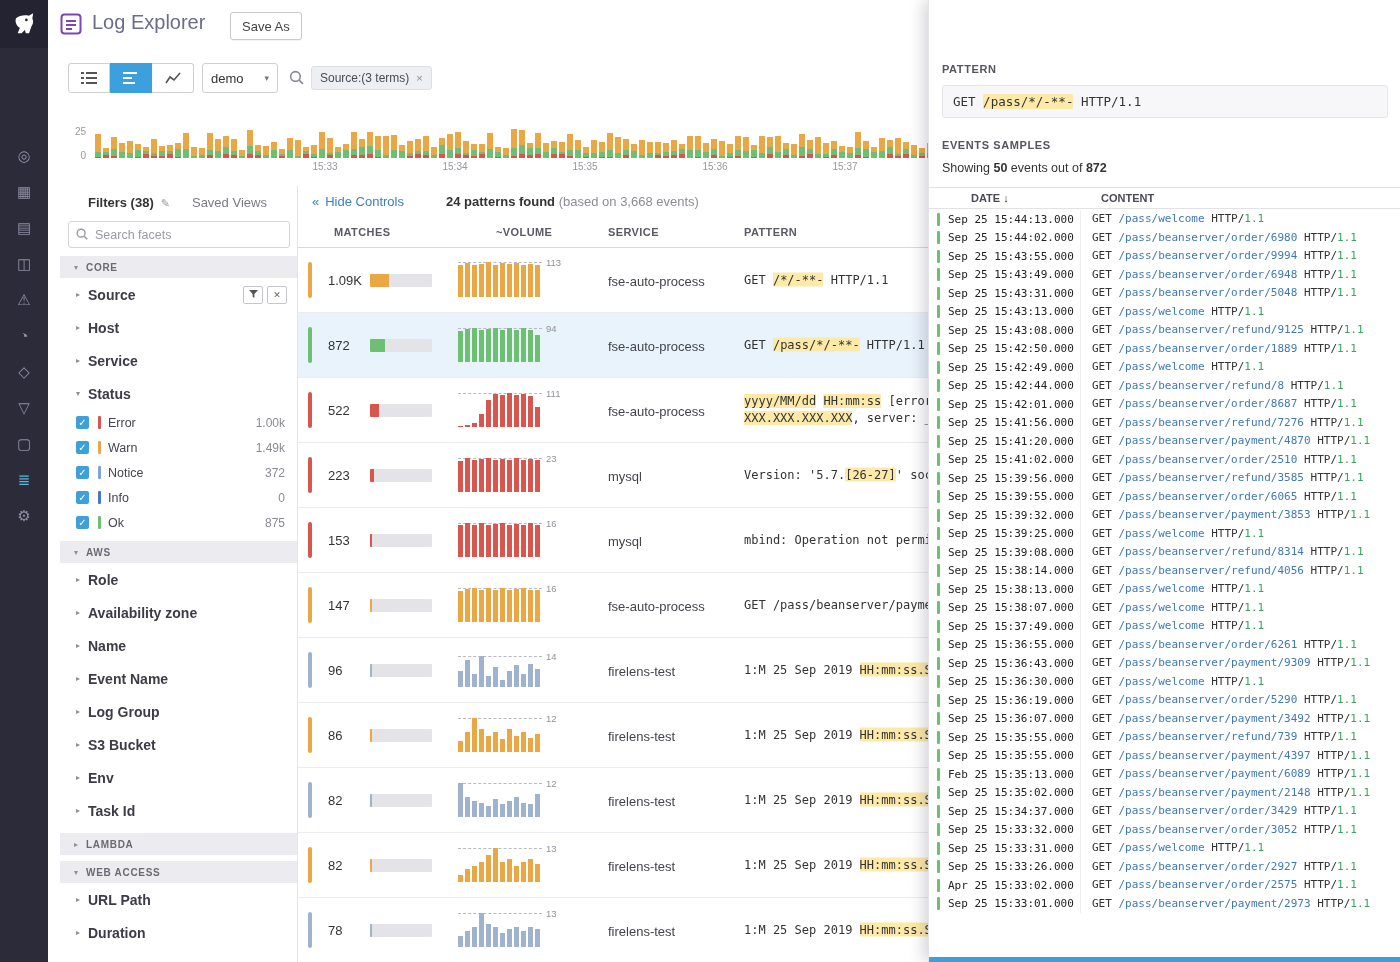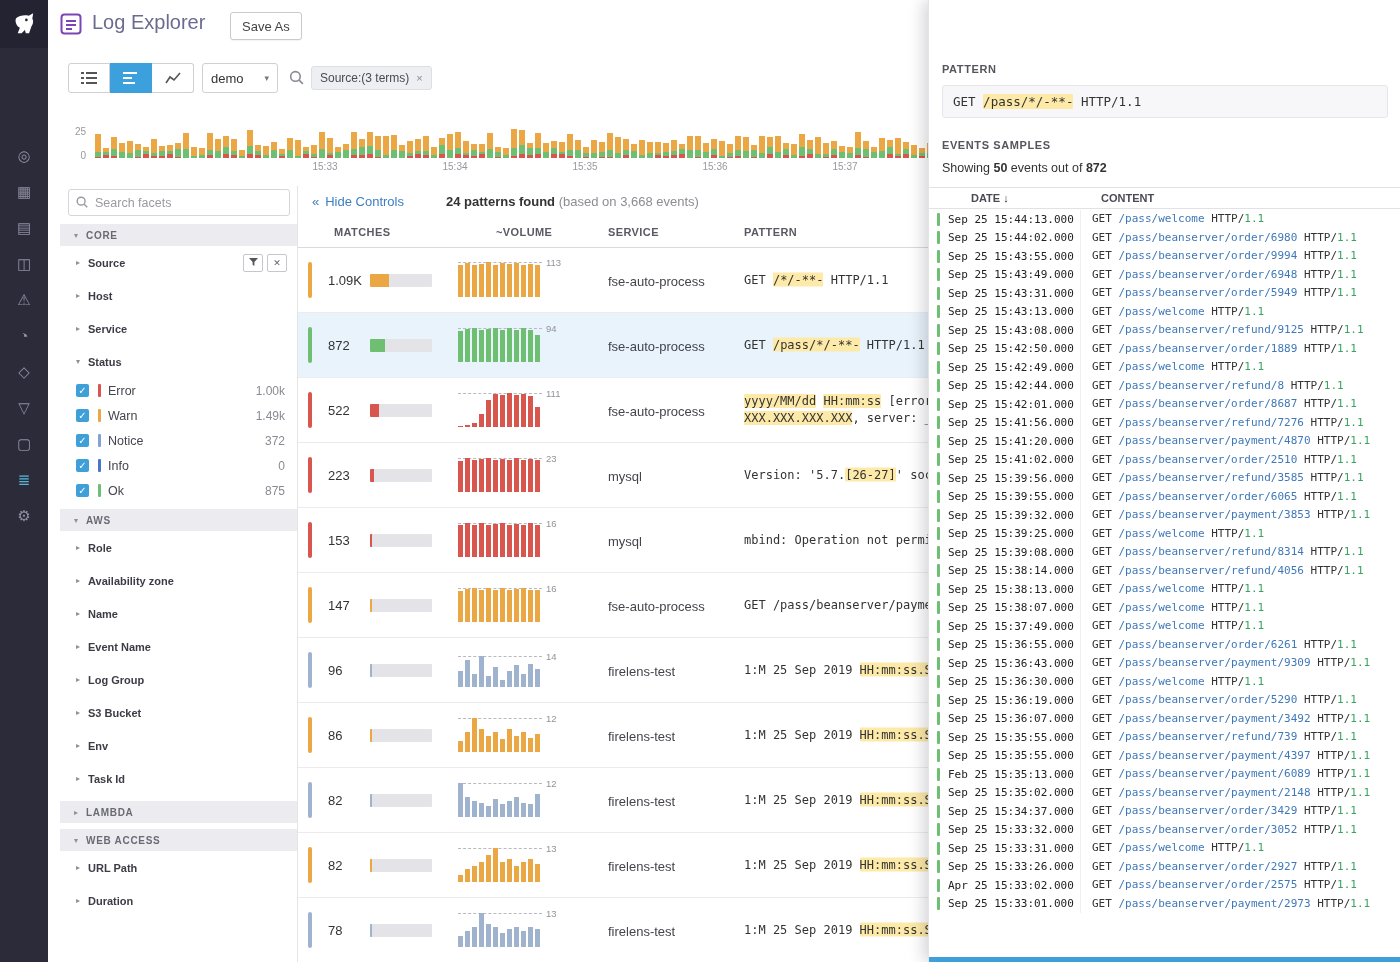--- a/index.html
+++ b/index.html
@@ -56,21 +56,21 @@
   .tab-saved{font-size:13px;color:#7a7a84;cursor:pointer}
   .fs-search{position:relative;margin:3px 8px 8px 8px}
   .fs-search svg{position:absolute;left:7px;top:6px}
   .fs-search input{width:222px;height:27px;border:1px solid #d5d5da;border-radius:3px;
     padding:0 8px 0 26px;font-size:12.5px;color:#333;outline:none;font-family:"Liberation Sans",sans-serif}
   .fs-search input::placeholder{color:#9a9aa2}
   .facet-hd{height:22px;background:#ececf0;display:flex;align-items:center;padding-left:10px;margin-top:6px;cursor:pointer}
   .facet-hd-lbl{color:#6a6a74;font-size:10px;font-weight:700;letter-spacing:.7px;margin-left:4px}
   .chev{width:12px;font-size:8px;color:#8e8e98;text-align:center}
   .facet-item{height:33px;display:flex;align-items:center;padding:0 10px 0 12px;cursor:pointer}
-  .facet-item .lbl{font-weight:700;font-size:11px;color:#3c3c46;margin-left:4px}
+  .facet-item .lbl{font-weight:700;font-size:14px;color:#3c3c46;margin-left:4px}
   .fi-controls{margin-left:auto;display:flex;gap:4px}
   .fi-btn{width:20px;height:18px;border:1px solid #c6c6cc;border-radius:2px;background:#fff;
     display:flex;align-items:center;justify-content:center;font-size:9px;color:#666;cursor:pointer}
   .facet-opt{height:25px;display:flex;align-items:center;padding:0 12px 0 16px;cursor:pointer}
   .cbx{width:13px;height:13px;background:#3f9fd8;border-radius:2px;color:#fff;font-size:10px;
     line-height:13px;text-align:center;flex:none;cursor:pointer}
   .chip{width:3px;height:13px;border-radius:1px;margin-left:9px;flex:none}
   .opt-lbl{margin-left:7px;font-size:12.5px;color:#45454e}
   .opt-count{margin-left:auto;font-size:12px;color:#8a8a92}
 
@@ -956,20 +956,24 @@
 <div id="tlXLabels">
     <span class="tl-xlab" style="left: 308px;">15:33</span>
     <span class="tl-xlab" style="left: 438px;">15:34</span>
     <span class="tl-xlab" style="left: 568px;">15:35</span>
     <span class="tl-xlab" style="left: 698px;">15:36</span>
     <span class="tl-xlab" style="left: 828px;">15:37</span>
     <span class="tl-xlab" style="left: 958px;">15:38</span>
   </div>
 
 <div id="sidebar">
+  <div class="fs-tabs">
+    <span class="tab-filters"><b>Filters (38)</b><span class="pencil">✎</span></span>
+    <span class="tab-saved">Saved Views</span>
+  </div>
   <div class="fs-search">
     <svg width="14" height="14" viewBox="0 0 16 16">
       <circle cx="7" cy="7" r="4.5" fill="none" stroke="#9a9aa2" stroke-width="1.6"></circle>
       <line x1="10.5" y1="10.5" x2="14" y2="14" stroke="#9a9aa2" stroke-width="1.6"></line>
     </svg>
     <input placeholder="Search facets" style="">
   </div>
   <div id="facetSections">
       <div class="facet-hd">
         <span class="chev">▾</span>
@@ -1453,21 +1457,21 @@
         <span class="ev-content mono"><span class="ev-m">GET </span><span class="ev-p">/pass/beanserver/order/9994</span><span class="ev-m"> HTTP/</span><span class="ev-v">1.1</span></span>
       </div>
       <div class="ev-row">
         <span class="ev-bar"></span>
         <span class="ev-date mono">Sep 25 15:43:49.000</span>
         <span class="ev-content mono"><span class="ev-m">GET </span><span class="ev-p">/pass/beanserver/order/6948</span><span class="ev-m"> HTTP/</span><span class="ev-v">1.1</span></span>
       </div>
       <div class="ev-row">
         <span class="ev-bar"></span>
         <span class="ev-date mono">Sep 25 15:43:31.000</span>
-        <span class="ev-content mono"><span class="ev-m">GET </span><span class="ev-p">/pass/beanserver/order/5949</span><span class="ev-m"> HTTP/</span><span class="ev-v">1.1</span></span>
+        <span class="ev-content mono"><span class="ev-m">GET </span><span class="ev-p">/pass/beanserver/order/5048</span><span class="ev-m"> HTTP/</span><span class="ev-v">1.1</span></span>
       </div>
       <div class="ev-row">
         <span class="ev-bar"></span>
         <span class="ev-date mono">Sep 25 15:43:13.000</span>
         <span class="ev-content mono"><span class="ev-m">GET </span><span class="ev-p">/pass/welcome</span><span class="ev-m"> HTTP/</span><span class="ev-v">1.1</span></span>
       </div>
       <div class="ev-row">
         <span class="ev-bar"></span>
         <span class="ev-date mono">Sep 25 15:43:08.000</span>
         <span class="ev-content mono"><span class="ev-m">GET </span><span class="ev-p">/pass/beanserver/refund/9125</span><span class="ev-m"> HTTP/</span><span class="ev-v">1.1</span></span>

